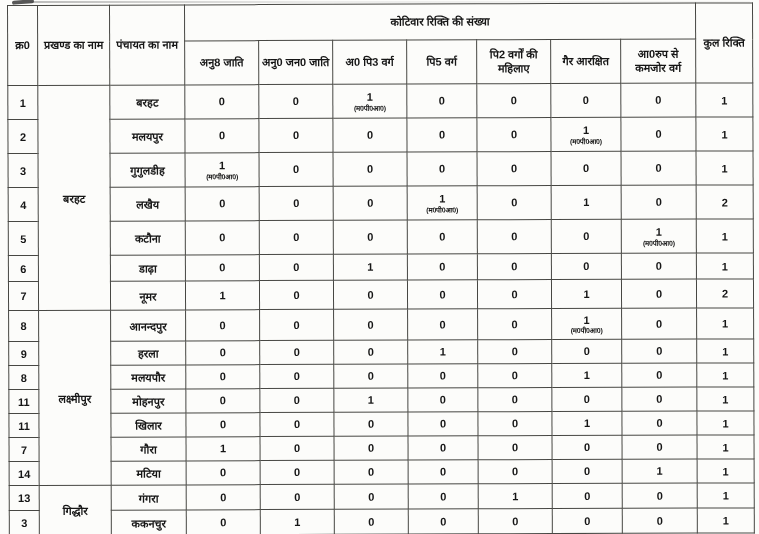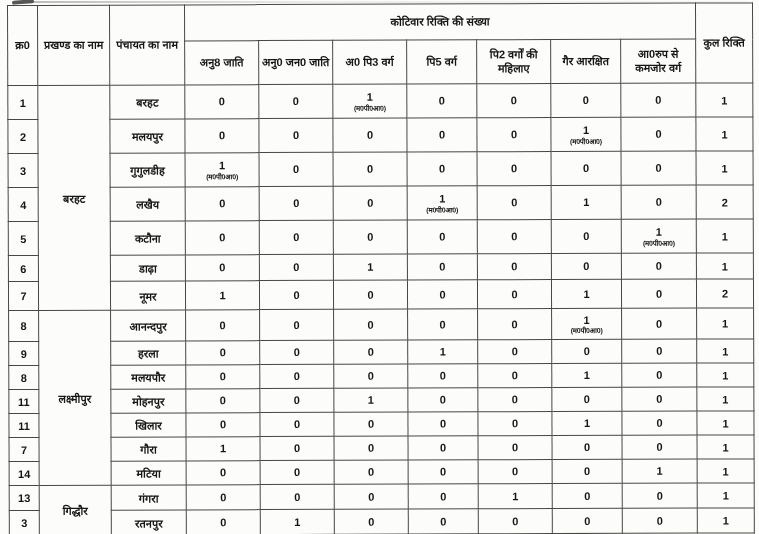--- a/index.html
+++ b/index.html
@@ -479,21 +479,21 @@
         <td class="num">
             <span class="v">0</span>
           </td>
         <td class="num">
             <span class="v">0</span>
           </td>
         <td class="total">1</td>
       </tr>
       <tr class="r25">
         <td class="sn">3</td>
-        <td class="pname">रतनपुर</td>
+        <td class="pname">ककनचुर</td>
         <td class="num">
             <span class="v">0</span>
           </td>
         <td class="num">
             <span class="v">1</span>
           </td>
         <td class="num">
             <span class="v">0</span>
           </td>
         <td class="num">

